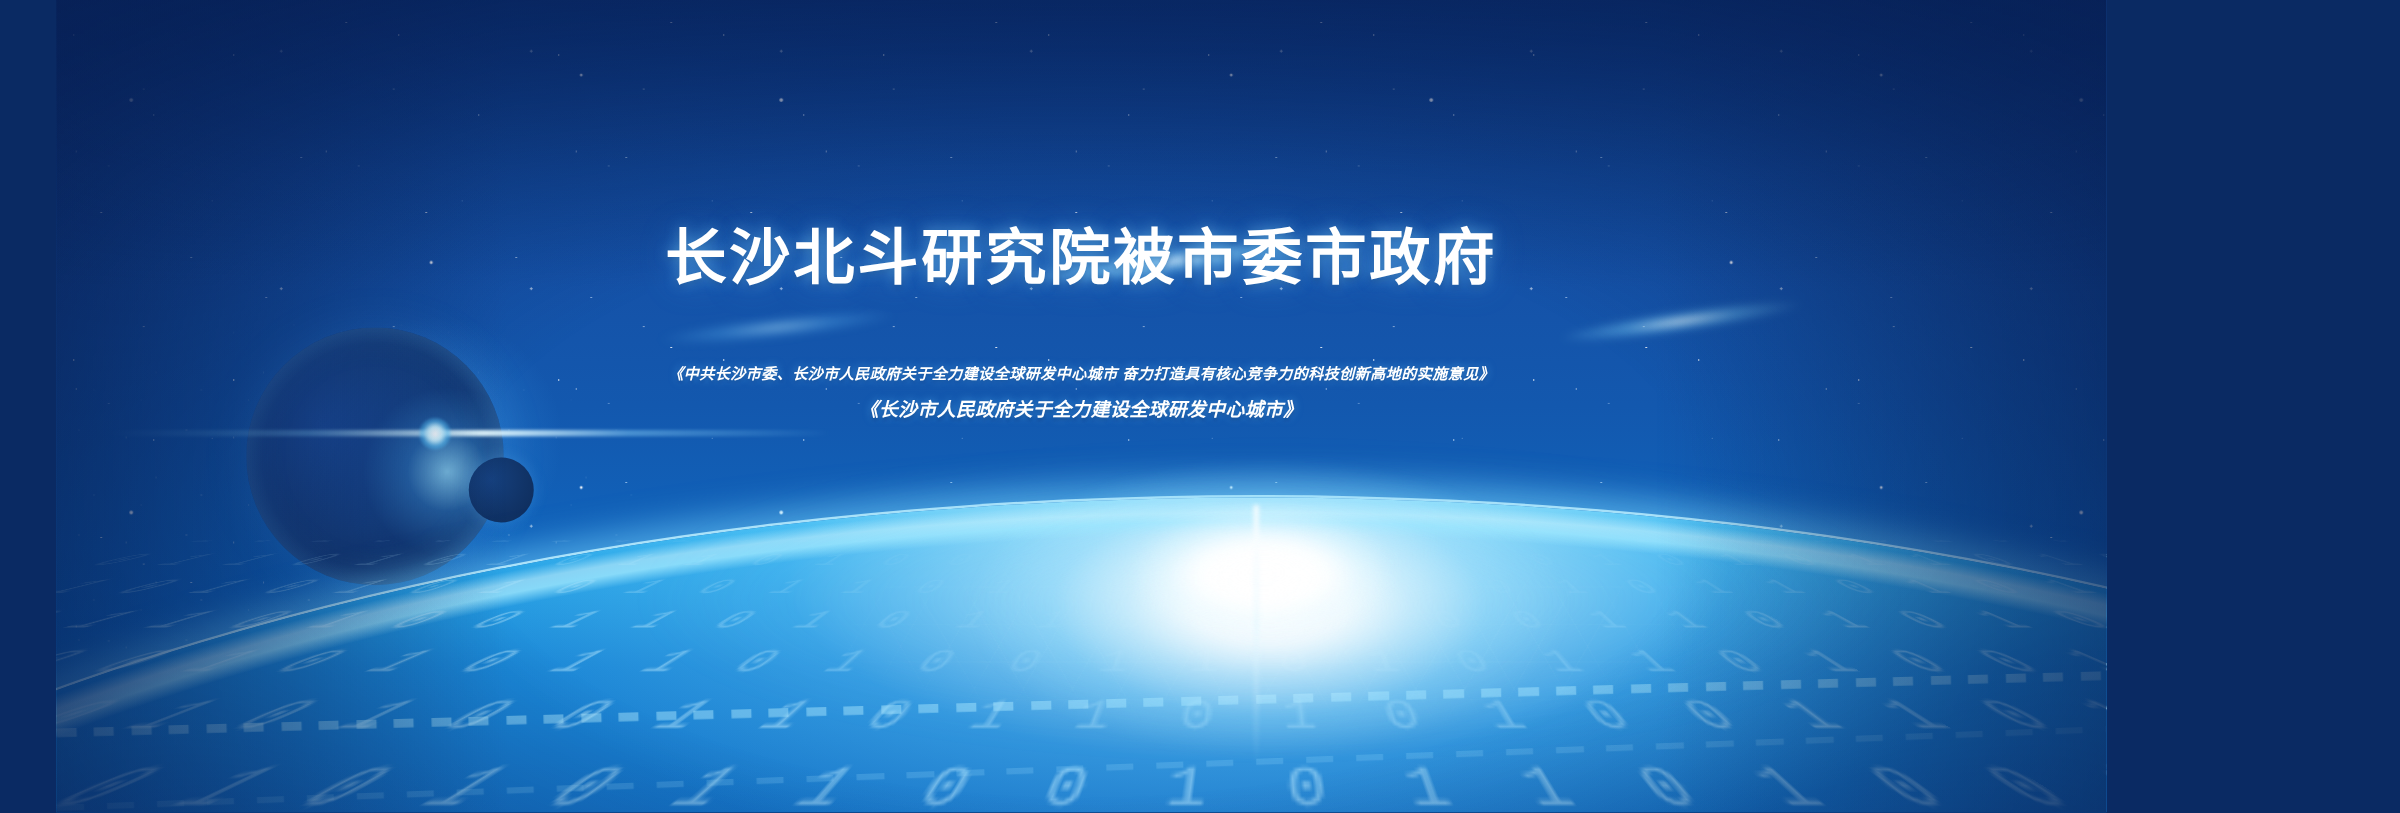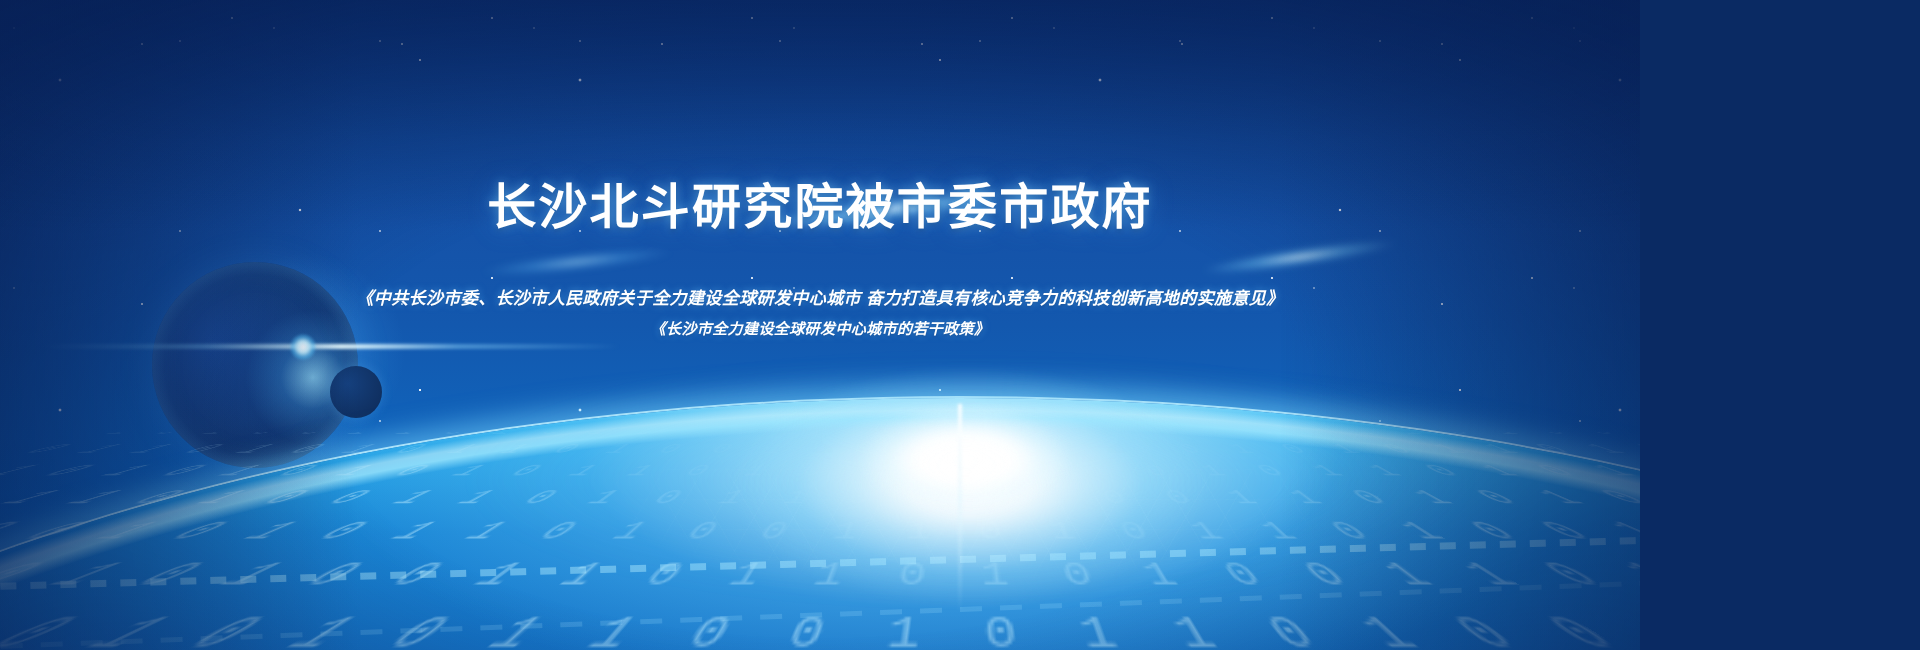--- a/index.html
+++ b/index.html
@@ -8,20 +8,21 @@
 
   .banner{
     position:relative;
     width:1640px;
     height:650px;
     overflow:hidden;
     font-family:"Liberation Sans","DejaVu Sans",sans-serif;
     background:
       radial-gradient(ellipse 760px 300px at 50% 74%, rgba(255,255,255,0.00) 0%, rgba(255,255,255,0.00) 100%),
       linear-gradient(180deg,#0d3f8f 0%, #124a9c 16%, #1552a8 34%, #1358ae 50%, #1160b7 62%, #0f66bf 72%, #0e6cc6 80%, #0d6fc9 100%);
+    margin-left: 45px;
   }
 
   
   .vignette{
     position:absolute; inset:0;
     background:
       radial-gradient(ellipse 1100px 520px at 50% 62%, rgba(10,40,100,0) 0%, rgba(8,34,88,0.0) 45%, rgba(7,30,80,0.55) 100%),
       linear-gradient(90deg, rgba(6,28,78,0.55) 0%, rgba(6,28,78,0.0) 22%, rgba(6,28,78,0.0) 78%, rgba(6,28,78,0.50) 100%);
     pointer-events:none;
   }
@@ -282,21 +283,21 @@
   .title-line{display:block;}
   .subtitles{
     text-align:center;
     margin-top:14px;
   }
   .subtitle{
     display:block;
     color:#ffffff;
     font-weight:700;
     font-style:italic;
-    font-size:17px;
+    font-size:12px;
     line-height:30px;
     letter-spacing:.4px;
     text-shadow:0 0 7px rgba(90,185,250,.65), 0 1px 3px rgba(8,42,100,.6);
   }
   .subtitle + .subtitle{font-size:15px;}
 </style>
 </head>
 <body>
 
 <div class="banner">
@@ -344,17 +345,17 @@
 
   <div class="vignette"></div>
   <div class="topdark"></div>
 
   <div class="content">
     <h1 class="title">
       <span class="title-line">长沙北斗研究院被市委市政府</span>
     </h1>
     <div class="subtitles">
       <span class="subtitle">《中共长沙市委、长沙市人民政府关于全力建设全球研发中心城市 奋力打造具有核心竞争力的科技创新高地的实施意见》</span>
-      <span class="subtitle">《长沙市全力建设全球研发中心城市的若干政策》</span>
+      <span class="subtitle">《长沙市人民政府关于全力建设全球研发中心城市》</span>
     </div>
   </div>
 
 </div>
 
 </body></html>

